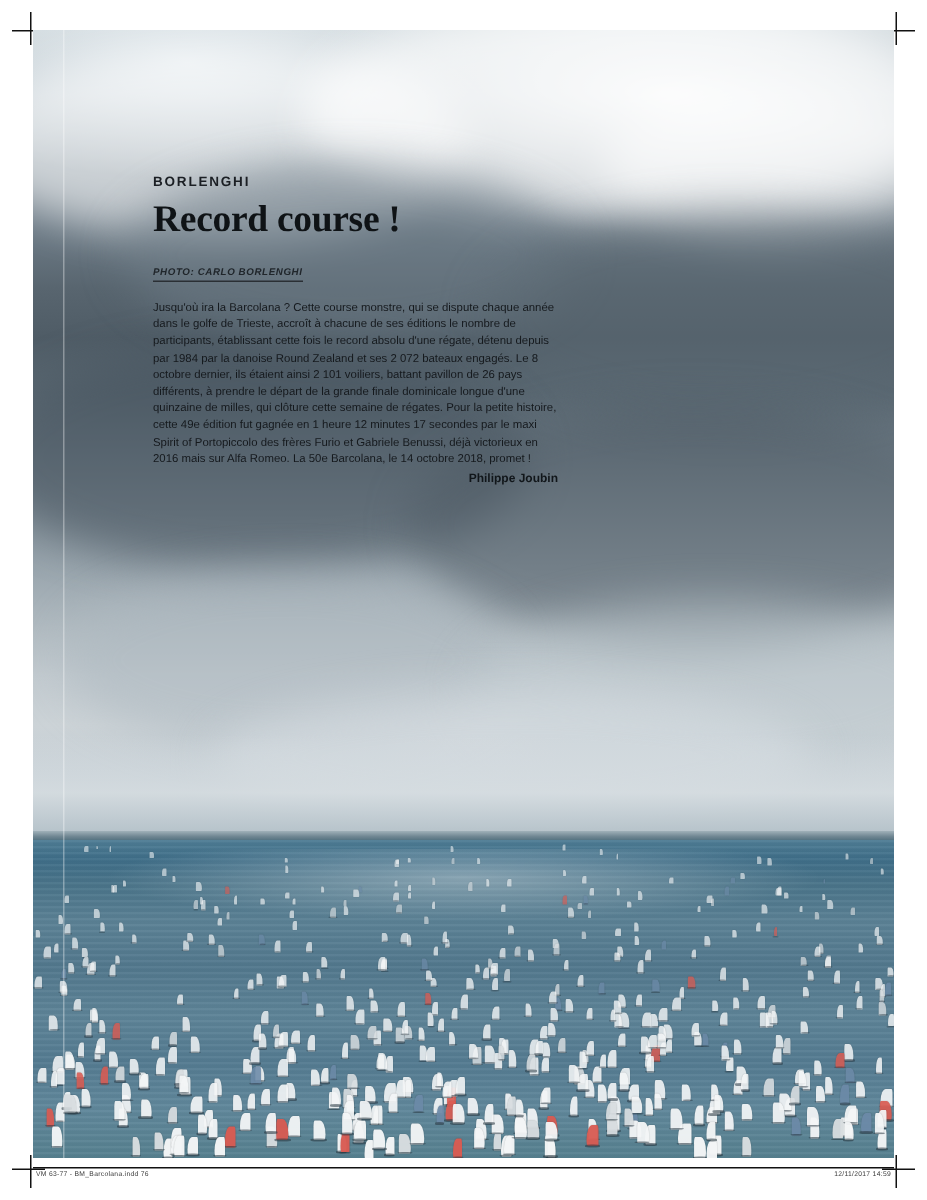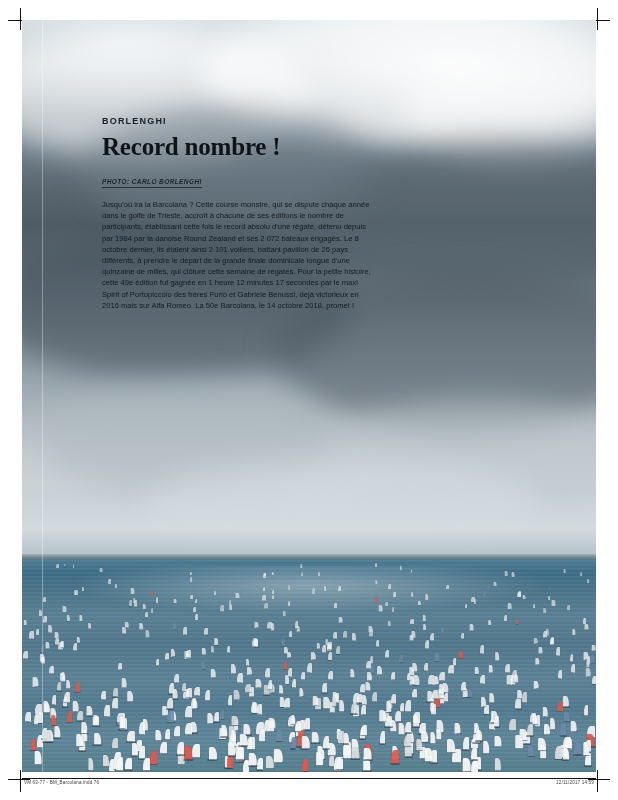--- a/index.html
+++ b/index.html
@@ -1233,23 +1233,24 @@
         <div class="sail" style="left: 93.6px; top: 196.5px; width: 7.6px; height: 14px; opacity: 0.97;"></div>
         <div class="hull" style="left: 92.4px; top: 209.5px; width: 9.9px; height: 1.7px; opacity: 0.77;"></div>
         <div class="sail" style="left: 230.3px; top: 142.4px; width: 6.1px; height: 11.1px; opacity: 0.85; transform: scaleX(-1);"></div>
         <div class="hull" style="left: 229.4px; top: 152.5px; width: 8px; height: 1.3px; opacity: 0.67;"></div>
       </div>
 
     <div class="gutter"></div>
 
     <div class="article">
       <p class="kicker">BORLENGHI</p>
-      <h1 class="headline">Record nombre !</h1>
+      <h1 class="headline">Record course !</h1>
       <div class="credit">PHOTO: CARLO BORLENGHI</div>
       <p class="body-copy">Jusqu'où ira la Barcolana ? Cette course monstre, qui se dispute chaque année dans le golfe de Trieste, accroît à chacune de ses éditions le nombre de participants, établissant cette fois le record absolu d'une régate, détenu depuis par 1984 par la danoise Round Zealand et ses 2 072 bateaux engagés. Le 8 octobre dernier, ils étaient ainsi 2 101 voiliers, battant pavillon de 26 pays différents, à prendre le départ de la grande finale dominicale longue d'une quinzaine de milles, qui clôture cette semaine de régates. Pour la petite histoire, cette 49e édition fut gagnée en 1 heure 12 minutes 17 secondes par le maxi Spirit of Portopiccolo des frères Furio et Gabriele Benussi, déjà victorieux en 2016 mais sur Alfa Romeo. La 50e Barcolana, le 14 octobre 2018, promet !</p>
+      <p class="byline">Philippe Joubin</p>
     </div>
   </div>
 
   <div class="slug-bar">
     <span class="slug slug-left">VM 63-77 - BM_Barcolana.indd  76</span>
     <span class="slug slug-right">12/11/2017  14:59</span>
   </div>
 
 </div>
 

